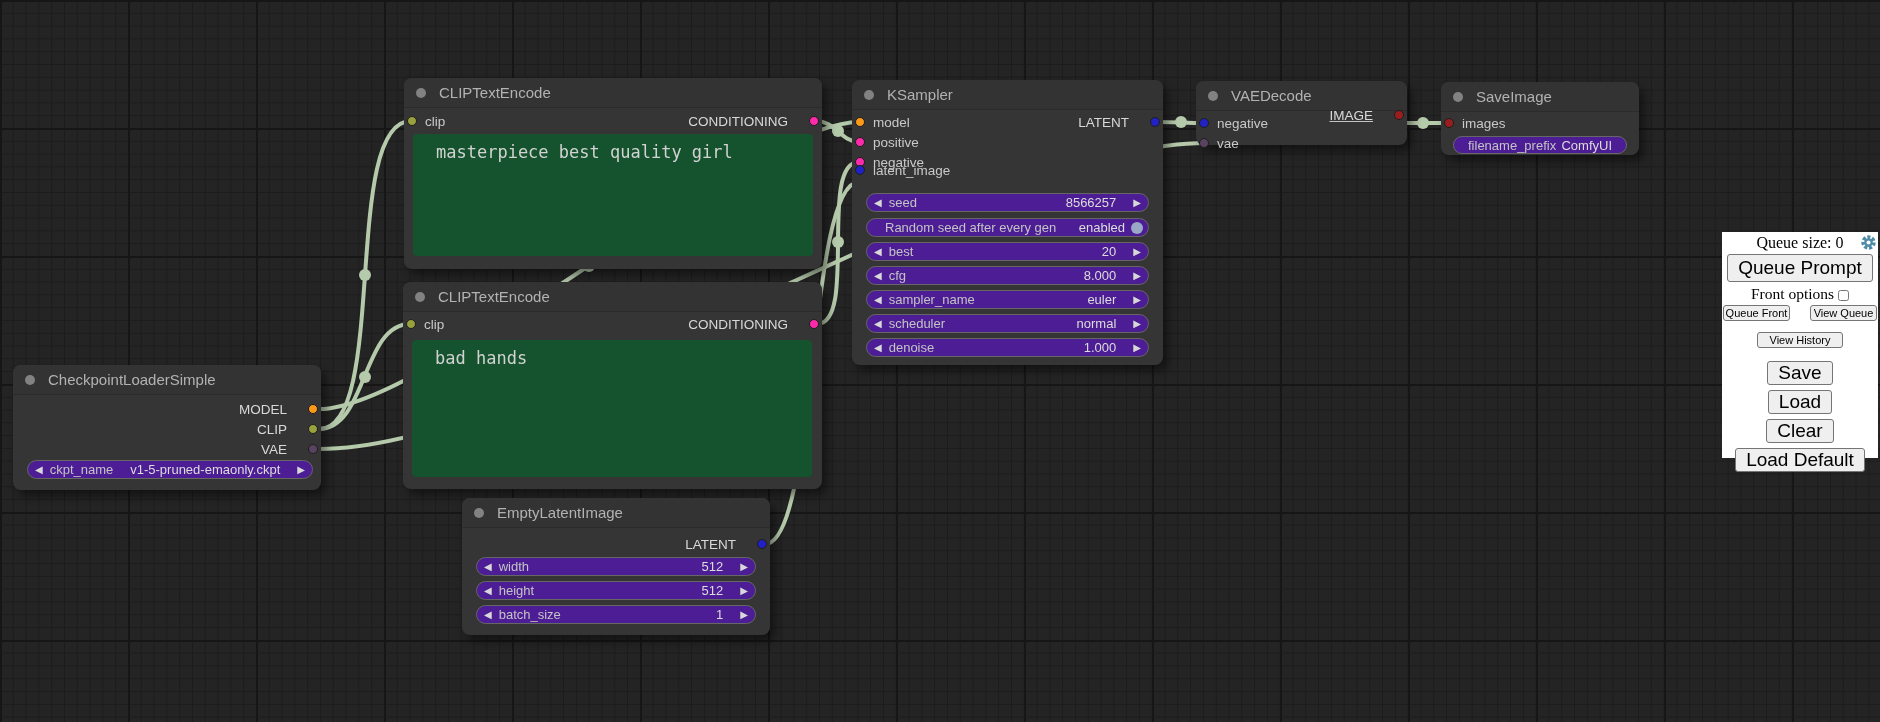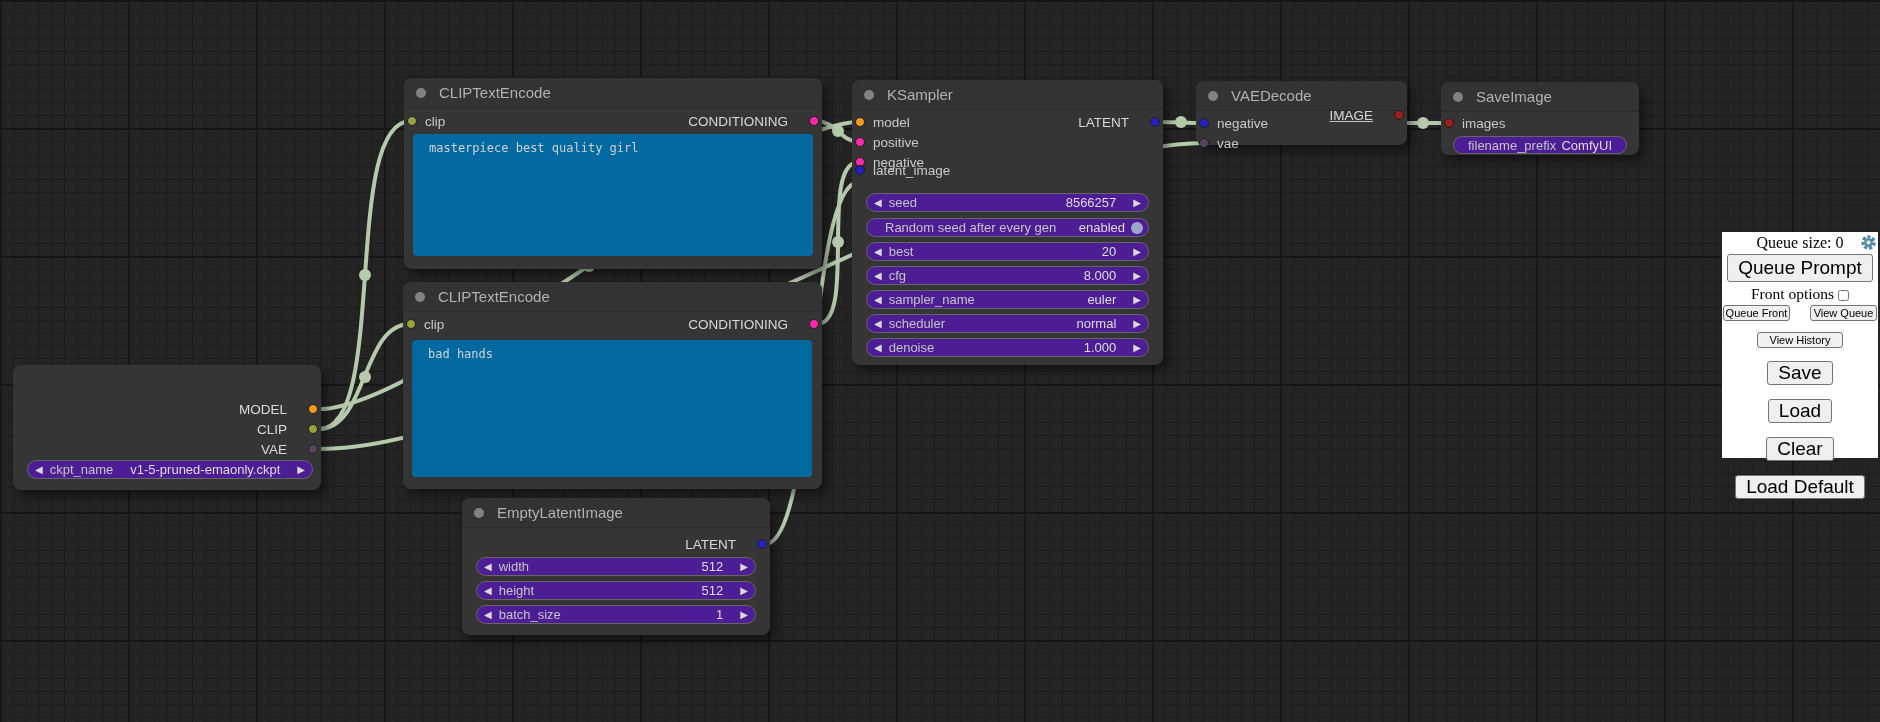--- a/index.html
+++ b/index.html
@@ -48,44 +48,44 @@
     border-radius:10px; display:flex; align-items:center; font-size:13px; color:#cfcfcf;
     overflow:hidden; white-space:nowrap;
   }
   .w-arrow { color:#d8d8d8; font-size:10px; line-height:1; padding:0 7px; flex:none; }
   .w-label { color:#c4c4c4; }
   .w-val   { margin-left:auto; color:#dcdcdc; padding-right:10px; }
   .w-toggle-dot { width:12px; height:12px; border-radius:50%; background:#98a8c6;
     margin-right:5px; margin-left:2px; flex:none; }
 
   .prompt-box {
-    position:absolute; background:#0369a1; border:none; border-radius:4px;
-    color:#d2d2d2; font-family:"DejaVu Sans Mono", monospace; font-size:12px;
-    padding:7px 16px; resize:none; outline:none; line-height:1.3;
+    position:absolute; background:#14532d; border:none; border-radius:4px;
+    color:#d2d2d2; font-family:"DejaVu Sans Mono", monospace; font-size:17px;
+    padding:7px 23px; resize:none; outline:none; line-height:1.3;
   }
 
   
   .menu {
     position:absolute; left:1722px; top:232px; width:156px; height:226px; z-index:3;
     background:#ffffff; color:#000;
     font-family:"Liberation Serif", serif; text-align:center;
   }
   .menu-row1 { position:relative; font-size:16px; padding-top:2px; height:20px; }
   .gear { position:absolute; right:2px; top:3px; width:15px; height:15px; }
   .qbtn {
     font-family:"Liberation Sans", sans-serif; background:#efefef;
     border:1px solid #757575; border-radius:3px; color:#000; cursor:pointer;
   }
   .btn-queue-prompt { display:block; width:146px; margin:2px auto 0; font-size:19px; padding:2px 0; }
   .extra { font-size:15.5px; margin-top:3px; height:18px; }
   .extra input { vertical-align:middle; margin-left:4px; width:11px; height:11px; }
   .two-btns { display:flex; gap:20px; padding:2px 1px 9px; }
   .two-btns .qbtn { flex:1; font-size:11px; padding:1px 0; }
   .btn-history { font-size:11px; width:86px; margin:2px auto 0; display:block; padding:1px 0; }
-  .big-stack { margin-top:13px; display:flex; flex-direction:column; align-items:center; gap:14px; }
+  .big-stack { margin-top:13px; display:flex; flex-direction:column; align-items:center; gap:5px; }
   .big-stack .qbtn { font-size:19px; padding:0 10px; }
 </style>
 </head>
 <body>
 
 <div class="canvas">
 
   <svg class="wires" viewBox="0 0 1880 722">
     <g stroke="#b5c9ab" stroke-width="4" fill="none" stroke-linecap="round">
       <path d="M319,409 C429,409 749,122 859,122"></path>
@@ -104,20 +104,24 @@
       <circle cx="589" cy="266" r="6"></circle>
       <circle cx="838" cy="131" r="6"></circle>
       <circle cx="838" cy="242" r="6"></circle>
       <circle cx="812" cy="363" r="6"></circle>
       <circle cx="1181" cy="122" r="6"></circle>
       <circle cx="1423" cy="123" r="6"></circle>
     </g>
   </svg>
 
   <div class="node" style="left:13px; top:365px; width:308px; height:125px;">
+    <div class="node-header">
+      <span class="hdr-dot"></span>
+      <span class="node-title">CheckpointLoaderSimple</span>
+    </div>
     <div class="slot-row out" style="top:34px;">
       <span class="slot-dot c-model"></span>
       <span class="slot-label">MODEL</span>
     </div>
     <div class="slot-row out" style="top:54px;">
       <span class="slot-dot c-clip"></span>
       <span class="slot-label">CLIP</span>
     </div>
     <div class="slot-row out" style="top:74px;">
       <span class="slot-dot c-vae"></span>

